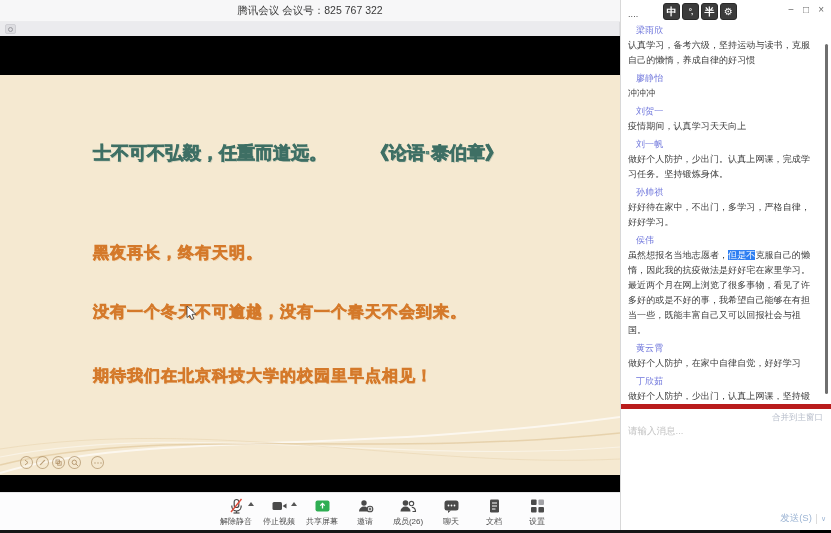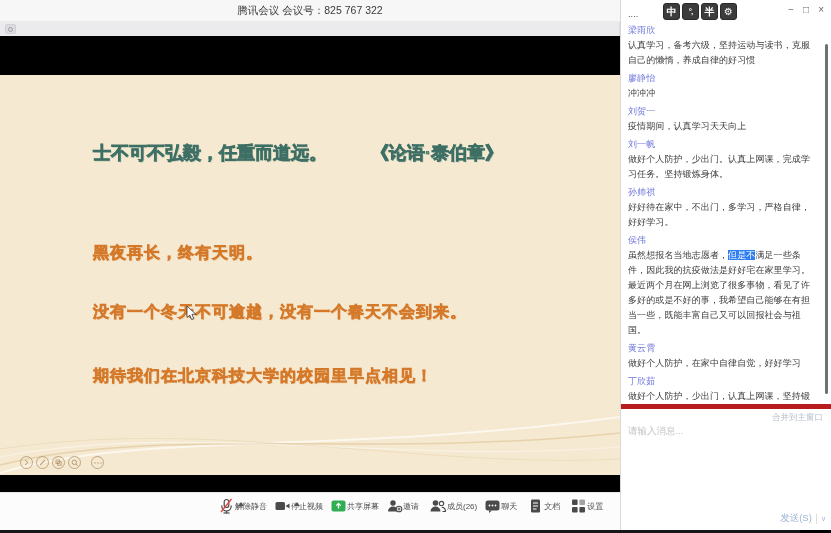--- a/index.html
+++ b/index.html
@@ -38,36 +38,36 @@
             display:flex; align-items:center; justify-content:center; background:rgba(245,233,209,0.25); }
   .pc-btn.gap { margin-left:7px; }
   .pc-btn svg { display:block; }
 
   .cursor { position:absolute; left:186px; top:230px; }
 
   
   .toolbar { position:absolute; left:0; top:492px; width:620px; height:38px; background:#fcfcfd;
              border-top:1px solid #e6e6e8; }
   .toolbar-inner { display:flex; gap:7px; margin-left:218px; padding-top:4px; }
-  .tb-item { display:flex; flex-direction:row; align-items:center; min-width:36px; cursor:default; }
+  .tb-item { display:flex; flex-direction:column; align-items:center; min-width:36px; cursor:default; }
   .tb-iconrow { position:relative; height:17px; display:flex; align-items:center; }
   .tb-arrow { position:absolute; right:-9px; top:5px; width:0; height:0;
               border-left:3px solid transparent; border-right:3px solid transparent; border-bottom:4px solid #555; }
   .tb-label { font-size:8px; color:#4d4d4d; margin-top:2px; white-space:nowrap; }
 
   
   .chat-window { position:absolute; left:620px; top:0; width:211px; height:530px; background:#fff;
                  border-left:1px solid #d8d8d8; }
   .win-controls { position:absolute; top:4px; right:7px; display:flex; gap:9px; z-index:5; }
   .win-btn { font-size:10px; color:#6b6b6b; line-height:12px; }
 
   .chat-list { position:absolute; left:7px; top:8px; right:12px; height:392px; overflow:hidden;
                font-size:9px; letter-spacing:0.1px; }
   .trunc-line { color:#4a4a4a; line-height:12px; }
-  .msg-name { color:#7077dc; line-height:15px; margin-top:3px; }
+  .msg-name { color:#7077dc; line-height:15px; margin-top:3px;margin-left:8px; }
   .msg-para { color:#3b3b3b; line-height:15px; }
   .hl { background:#2f7ff2; color:#fff; }
 
   .chat-scrollbar { position:absolute; right:3px; top:44px; width:3px; height:350px;
                     background:#6f6f6f; border-radius:2px; }
 
   .chat-bottom { position:absolute; left:0; top:404px; right:0; bottom:0; border-top:5px solid #b91c1c; }
   .merge-link { text-align:right; padding:3px 8px 1px 0; font-size:8.5px; color:#b7bdca; }
   .chat-input { display:block; width:195px; height:72px; margin-left:7px; border:none; outline:none; resize:none;
                 font-family:inherit; font-size:9.5px; color:#3b3b3b; background:transparent; }
@@ -267,21 +267,21 @@
         <div class="msg-para"><span>认真学习，备考六级，坚持运动与读书，克服自己的懒惰，养成自律的好习惯</span></div>
         <div class="msg-name">廖静怡</div>
         <div class="msg-para"><span>冲冲冲</span></div>
         <div class="msg-name">刘贺一</div>
         <div class="msg-para"><span>疫情期间，认真学习天天向上</span></div>
         <div class="msg-name">刘一帆</div>
         <div class="msg-para"><span>做好个人防护，少出门。认真上网课，完成学习任务。坚持锻炼身体。</span></div>
         <div class="msg-name">孙帅祺</div>
         <div class="msg-para"><span>好好待在家中，不出门，多学习，严格自律，好好学习。</span></div>
         <div class="msg-name">侯伟</div>
-        <div class="msg-para"><span>虽然想报名当地志愿者，</span><span class="hl">但是不</span><span>满足一些条件，因此我的抗疫做法是好好宅在家里学习。</span></div>
+        <div class="msg-para"><span>虽然想报名当地志愿者，</span><span class="hl">但是不</span><span>克服自己的懒惰，因此我的抗疫做法是好好宅在家里学习。</span></div>
         <div class="msg-para"><span>最近两个月在网上浏览了很多事物，看见了许多好的或是不好的事，我希望自己能够在有担当一些，既能丰富自己又可以回报社会与祖国。</span></div>
         <div class="msg-name">黄云霄</div>
         <div class="msg-para"><span>做好个人防护，在家中自律自觉，好好学习</span></div>
         <div class="msg-name">丁欣茹</div>
         <div class="msg-para"><span>做好个人防护，少出门，认真上网课，坚持锻炼，趁这段时间在家完成更多想充实自己的事</span></div>
       </div>
 
     <div class="chat-scrollbar"></div>
 
     <div class="chat-bottom">

